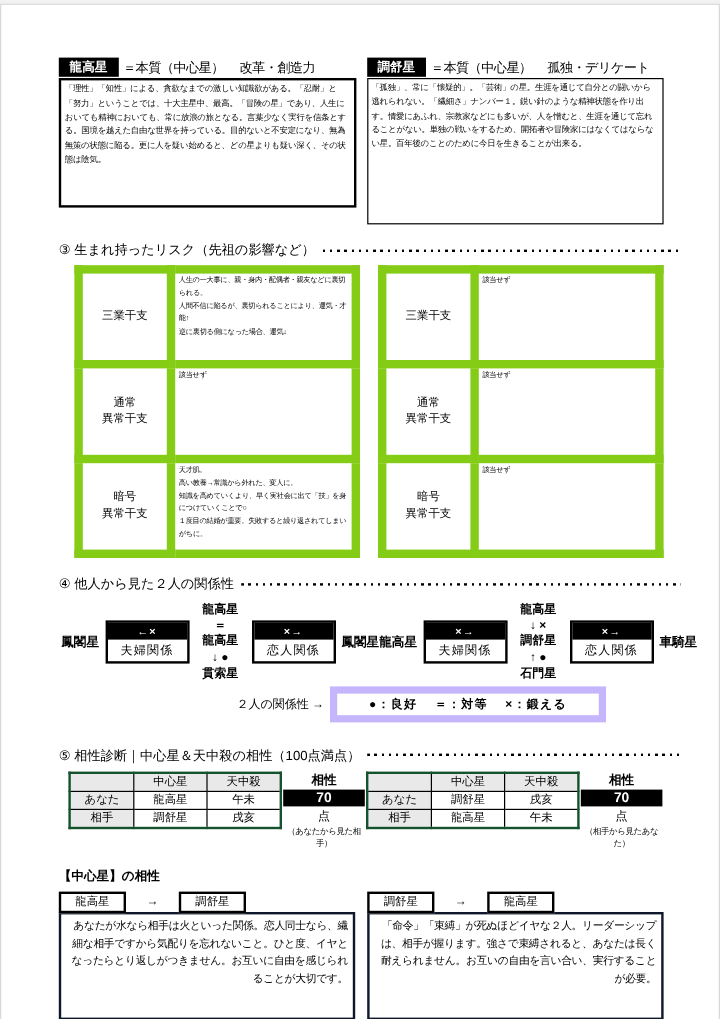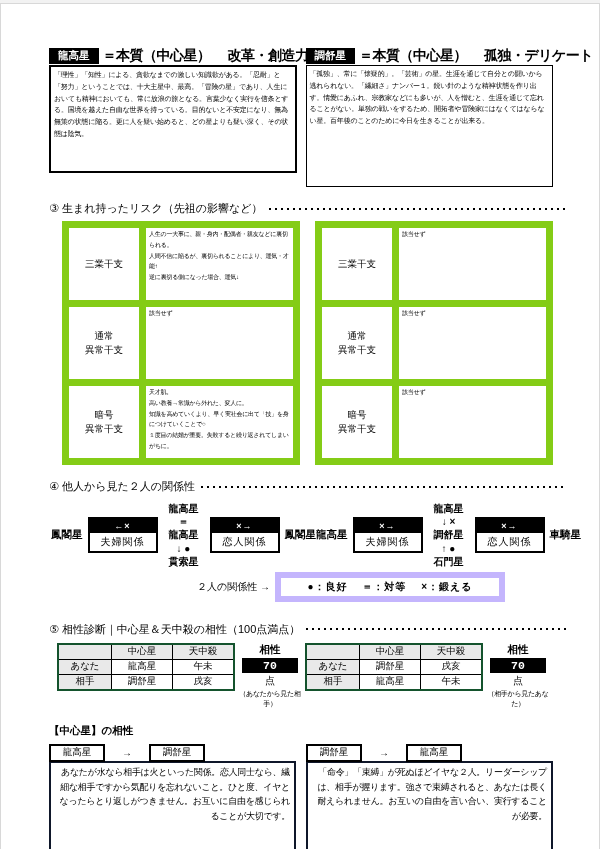--- a/index.html
+++ b/index.html
@@ -7,21 +7,21 @@
     position:relative; width:600px; height:849px; box-sizing:border-box;
     margin:3px auto; background:#fff; border:1px solid #d8d8d8;
     padding:44px 46px 0 48px; overflow:hidden;
     font-family:"Liberation Sans","DejaVu Sans",sans-serif; color:#000;
   }
   
   .intro-row { display:flex; gap:9px; }
   .intro-col { flex:1; min-width:0; }
   .intro-head { display:flex; align-items:center; gap:4px; height:16px; }
   .star-chip { background:#000; color:#fff; font-weight:bold; font-size:10.5px; padding:1px 9px; white-space:nowrap; }
-  .intro-sub { font-weight:bold; font-size:14px; letter-spacing:-0.5px; white-space:nowrap; }
+  .intro-sub { font-weight:normal; font-size:11px; letter-spacing:-0.5px; white-space:nowrap; }
   .intro-box { margin-top:1px; padding:2px 3px; font-size:7px; line-height:1.68; letter-spacing:-0.2px; }
   .intro-box.bleft  { border:2px solid #000; min-height:100px; }
   .intro-box.bright { border:1px solid #000; min-height:116px; }
   
   .sec-head { display:flex; align-items:center; gap:6px; margin-top:14px; margin-right:-14px; }
   .sec-title { font-weight:normal; font-size:11px; white-space:nowrap; }
   .leader { flex:1; height:2px; background:repeating-linear-gradient(to right,#000 0 2px,transparent 2px 6px); }
   
   .risk-row { display:flex; gap:15px; margin-top:5px; padding-left:13px; }
   table.risk { border-collapse:collapse; width:240px; table-layout:fixed; border:2px solid #000; }
@@ -40,23 +40,23 @@
   .legend-label { font-size:10px; white-space:nowrap; }
   .legend-box { border:6px solid #c4b5fd; font-size:10px; font-weight:bold; padding:2px 0; width:218px; text-align:center; letter-spacing:1px; }
   
   .sec-head.s5 { margin-top:20px; }
   .compat-row { display:flex; margin-top:6px; padding-left:8px; }
   .compat-half { flex:1; display:flex; align-items:flex-start; }
   table.compat { border-collapse:collapse; border:2px solid #14532d; }
   .compat th, .compat td { border:1px solid #000; font-size:9.5px; height:14px; text-align:center; padding:0 2px; font-weight:normal; }
   .compat th { background:#e9e9e9; }
   .compat .c0 { width:48px; } .compat .c1 { width:56px; } .compat .c2 { width:56px; }
-  .score-block { flex:1; text-align:center;font-family:Liberation Mono, monospace; }
+  .score-block { flex:1; text-align:center; }
   .score-title { font-size:10.5px; font-weight:bold; }
-  .score-value { background:#000; color:#fff; font-weight:bold; font-size:11.5px; width:56px; margin:1px auto; padding:1px 0; }
+  .score-value { background:#000; color:#fff; font-weight:bold; font-size:11.5px; width:68px; margin:1px auto; padding:1px 0; }
   .score-unit { font-size:10px; }
   .score-note { font-size:7px; margin-top:1px; letter-spacing:-0.3px; }
   
   .chusei-heading { font-weight:bold; font-size:10.5px; margin-top:15px; }
   .chusei-row { display:flex; gap:10px; margin-top:6px; }
   .chusei-col { flex:1; min-width:0; }
   .chusei-head { display:flex; align-items:center; margin-bottom:-1px; position:relative; z-index:1; }
   .mini-box { border:2px solid #000; width:52px; text-align:center; font-size:9.5px; padding:0 0 1px; background:#fff; }
   .arrow-cell { font-size:10px; width:44px; text-align:center; }
   .chusei-body { border:2px solid #0f172a; padding:2px 4px; font-size:9px; line-height:1.62; min-height:82px; letter-spacing:-0.3px;text-align:right; }

